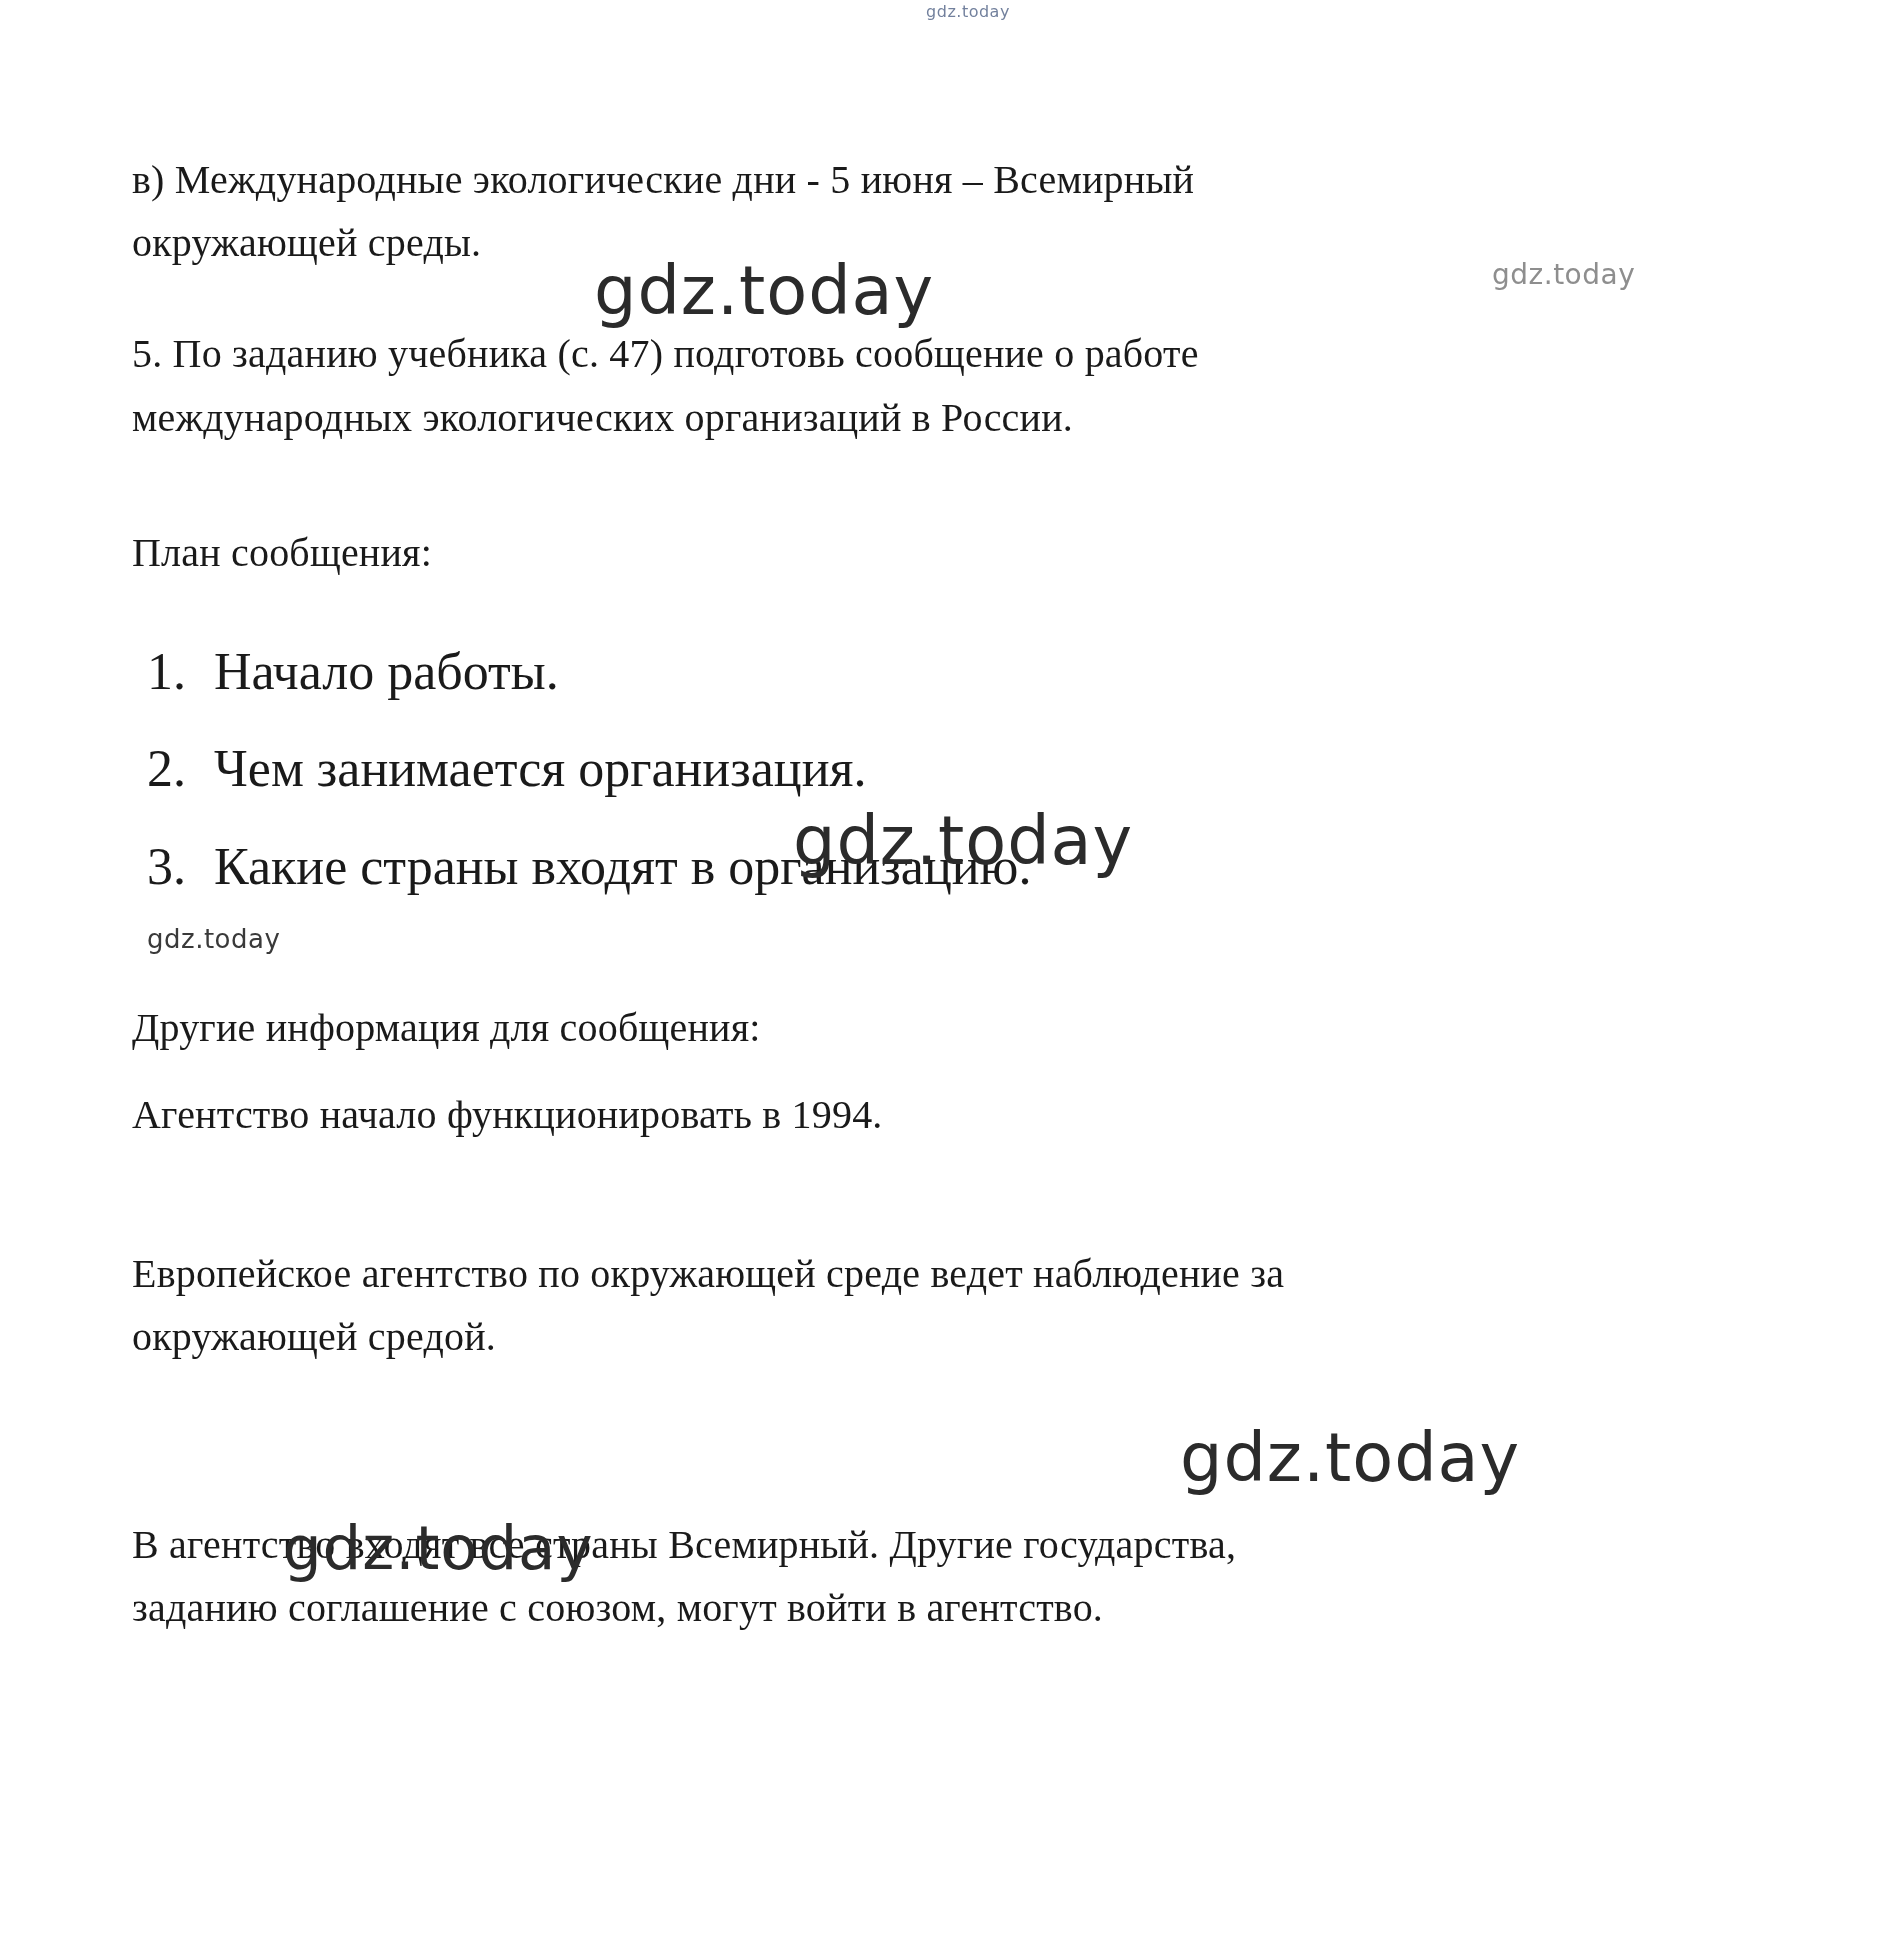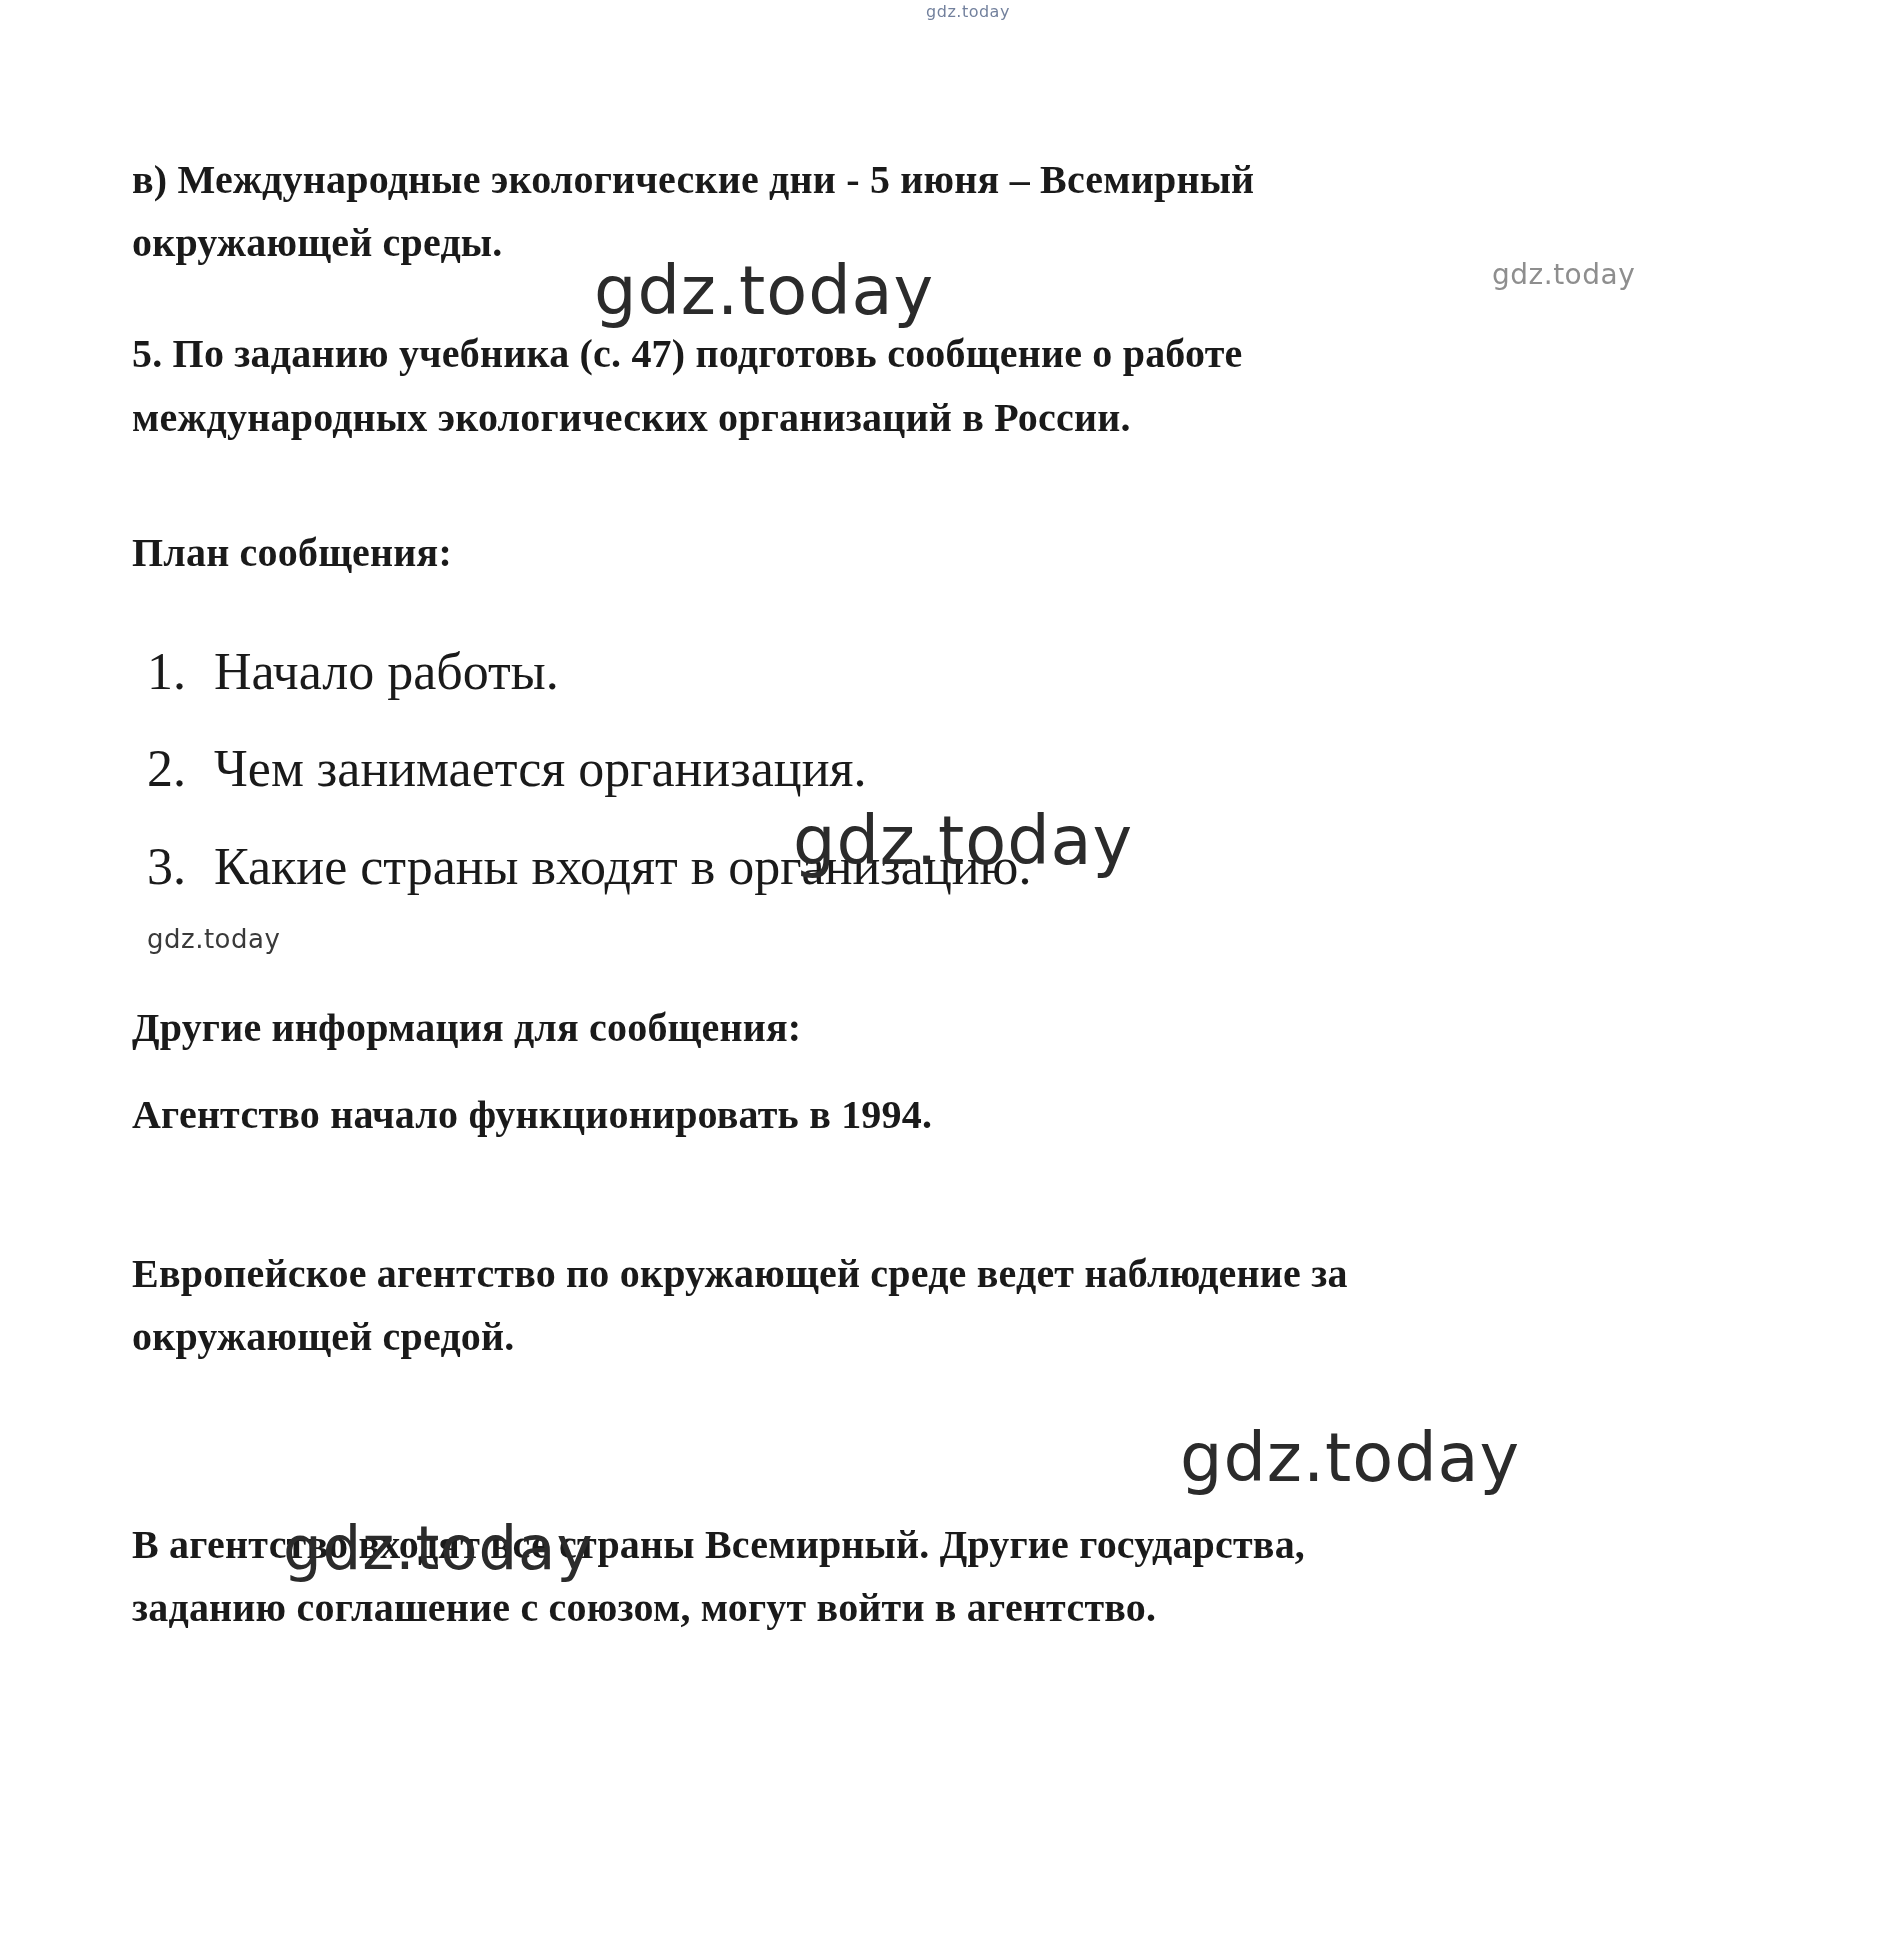--- a/index.html
+++ b/index.html
@@ -37,21 +37,20 @@
     left: 132px;
     top: 148px;
     width: 1521px;
   }
 
   p.para {
     margin: 0 0 0 0;
     font-size: 40px;
     line-height: 1.58;
     letter-spacing: 0.2px;
-    font-weight: bold;
   }
 
   .gap-sm { height: 24px; }
   .gap-md { height: 48px; }
   .gap-lg { height: 72px; }
   .gap-xl { height: 96px; }
 
   ol.plan {
     margin: 0;
     padding: 0 0 0 67px;

